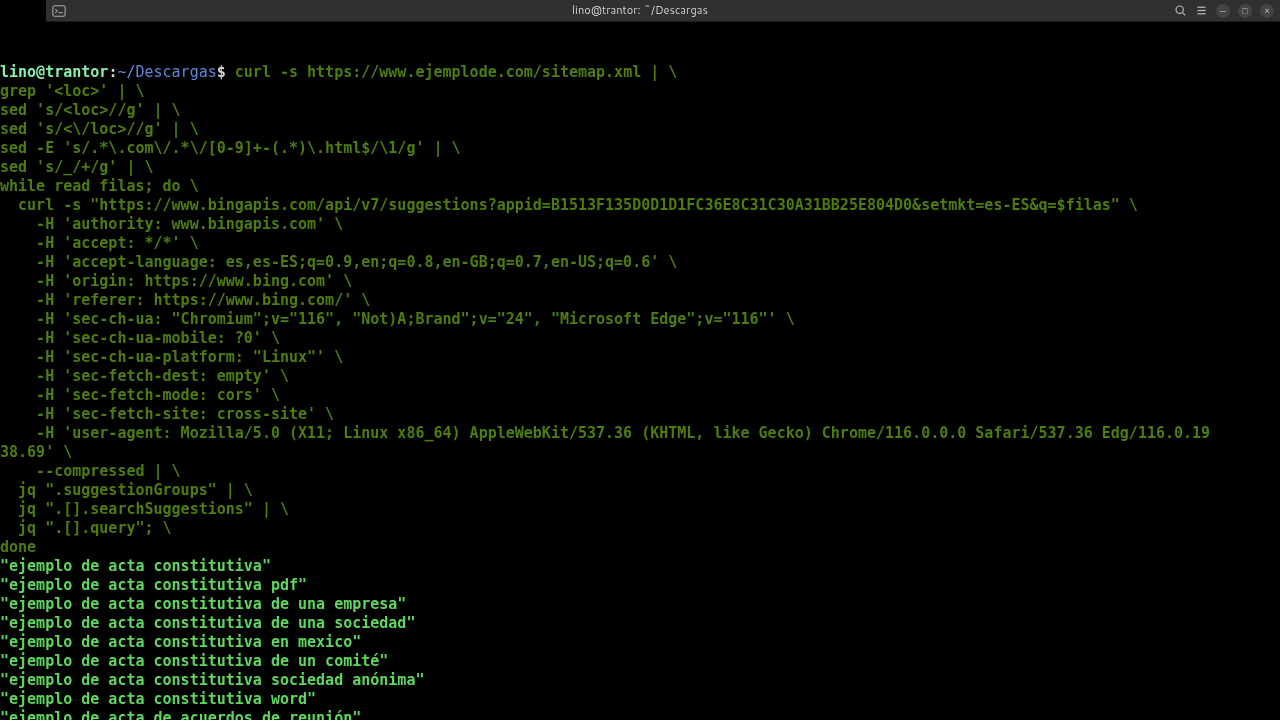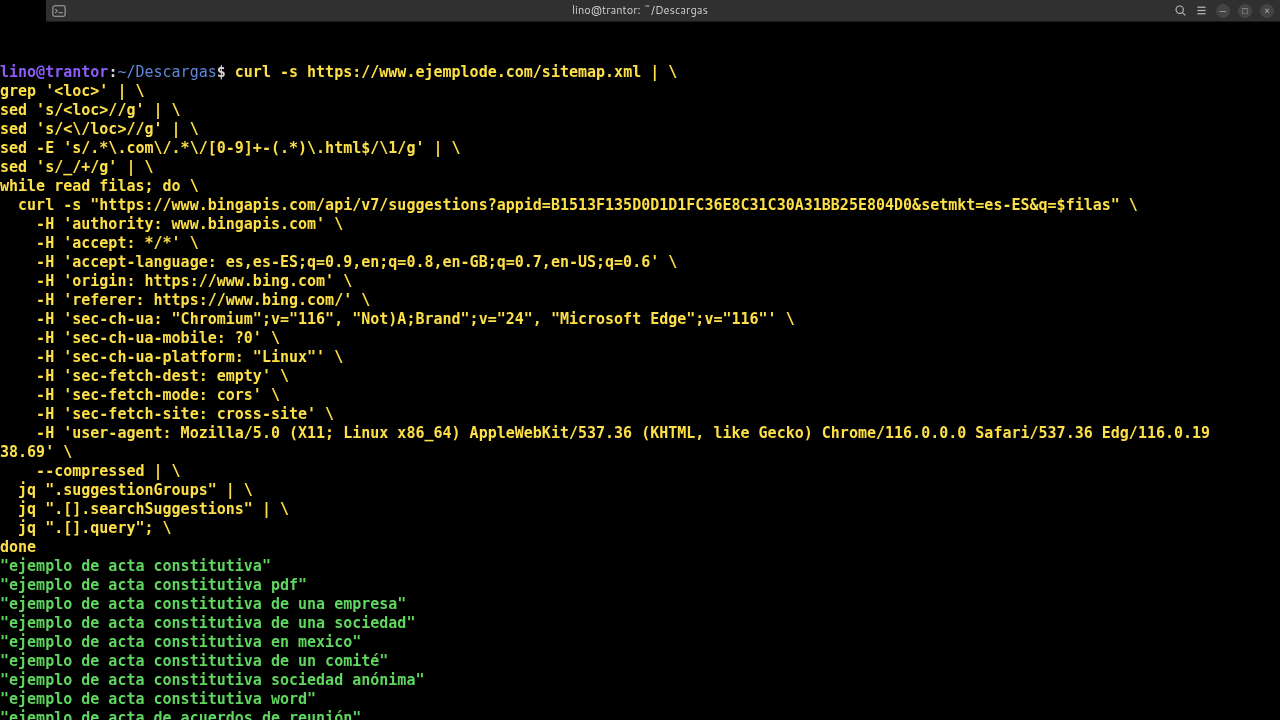--- a/index.html
+++ b/index.html
@@ -36,25 +36,25 @@
   display: flex; align-items: center; justify-content: center;
   font-size: 9px; color: #bbb;
   cursor: pointer;
 }
 .titlebar svg { display: block; }
 .term {
   padding: 3px 0 0 0;
   white-space: pre;
   font-weight: 600;
 }
-.prompt-user { color: #8b5cf6; font-weight: 700; }
+.prompt-user { color: #86efac; font-weight: 700; }
 .prompt-colon { color: #d8d8d8; font-weight: 700; }
 .prompt-path { color: #5f87d7; font-weight: 400; }
 .prompt-dollar { color: #d8d8d8; font-weight: 700; }
-.cmd { color: #fde047; }
+.cmd { color: #4d7c0f; }
 .out { color: #5fd75f; }
 .line { display: block; }
 </style>
 </head>
 <body>
 
 <div class="titlebar">
   <div class="left">
     <span>
       <svg width="14" height="14" viewBox="0 0 16 16">

